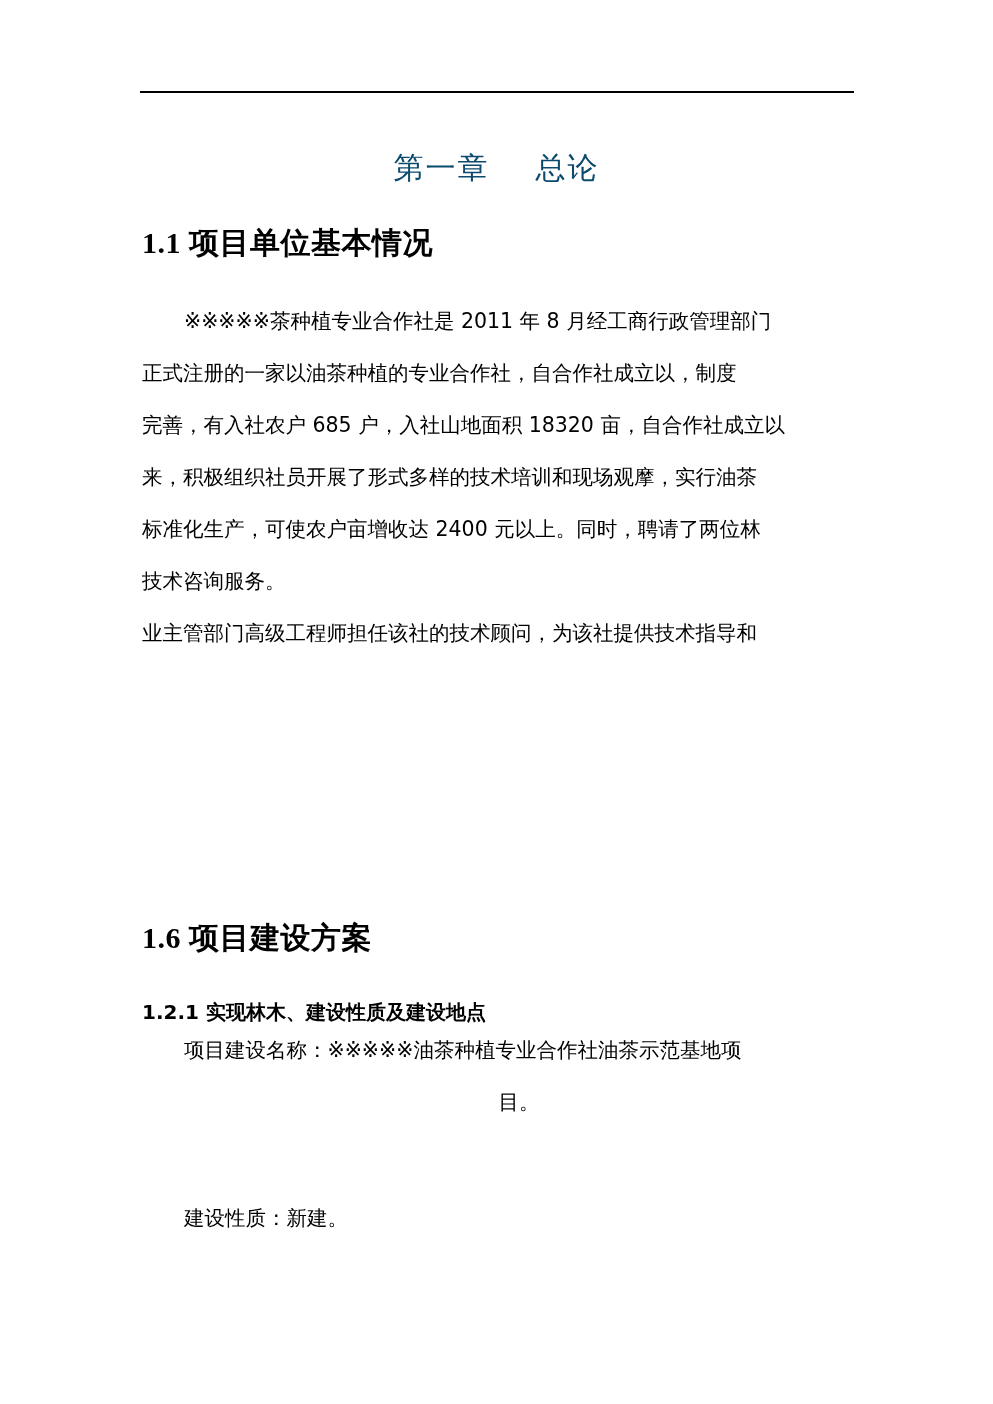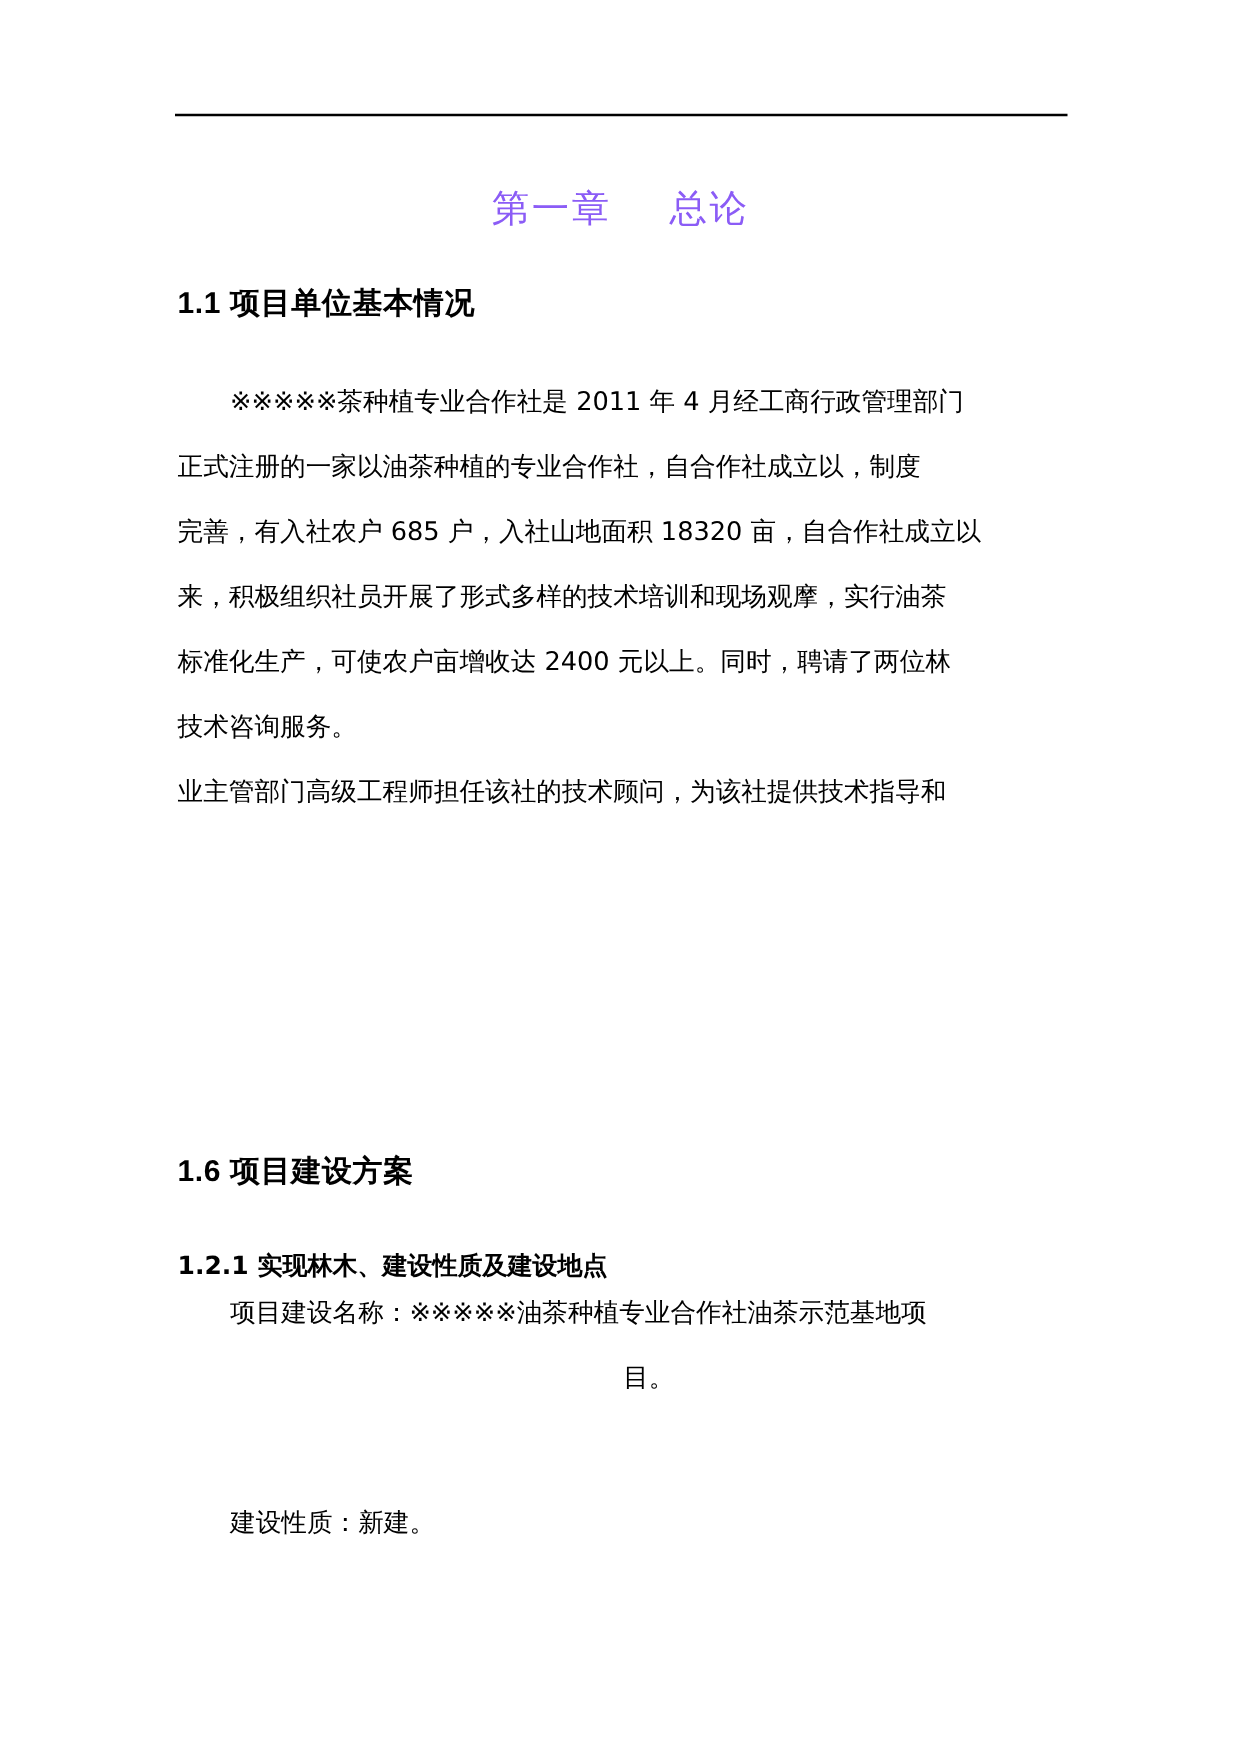--- a/index.html
+++ b/index.html
@@ -32,28 +32,28 @@
     .chapter-title {
       position: absolute;
       left: 0;
       width: 993px;
       top: 149px;
       text-align: center;
       font-family: "DejaVu Serif", "Liberation Serif", serif;
       font-size: 30px;
       line-height: 38px;
       letter-spacing: 2px;
-      color: #8b5cf6;
+      color: #0c4a6e;
       white-space: pre;
     }
     .h2 {
       position: absolute;
       left: 142px;
-      font-family: Liberation Sans, sans-serif;
-      font-size: 24px;
+      font-family: Liberation Serif, serif;
+      font-size: 30px;
       line-height: 32px;
       font-weight: bold;
       white-space: nowrap;
       letter-spacing: 0.5px;
     }
     .h3 {
       position: absolute;
       left: 142px;
       font-family: "DejaVu Sans", "Liberation Sans", sans-serif;
       font-size: 20px;
@@ -84,21 +84,21 @@
 
 <div class="page">
 
   <div class="header-rule"></div>
 
   <div class="chapter-title">第一章    总论</div>
 
   <div class="h2" style="top:227px;">1.1 项目单位基本情况</div>
 
   <div class="para" style="top:295px;">
-    <span class="line indent">※※※※※茶种植专业合作社是 2011 年 4 月经工商行政管理部门</span>
+    <span class="line indent">※※※※※茶种植专业合作社是 2011 年 8 月经工商行政管理部门</span>
     <span class="line">正式注册的一家以油茶种植的专业合作社，自合作社成立以，制度</span>
     <span class="line">完善，有入社农户 685 户，入社山地面积 18320 亩，自合作社成立以</span>
     <span class="line">来，积极组织社员开展了形式多样的技术培训和现场观摩，实行油茶</span>
     <span class="line">标准化生产，可使农户亩增收达 2400 元以上。同时，聘请了两位林</span>
     <span class="line">技术咨询服务。</span>
     <span class="line">业主管部门高级工程师担任该社的技术顾问，为该社提供技术指导和</span>
   </div>
 
 
   <div class="h2" style="top:922px;">1.6 项目建设方案</div>

